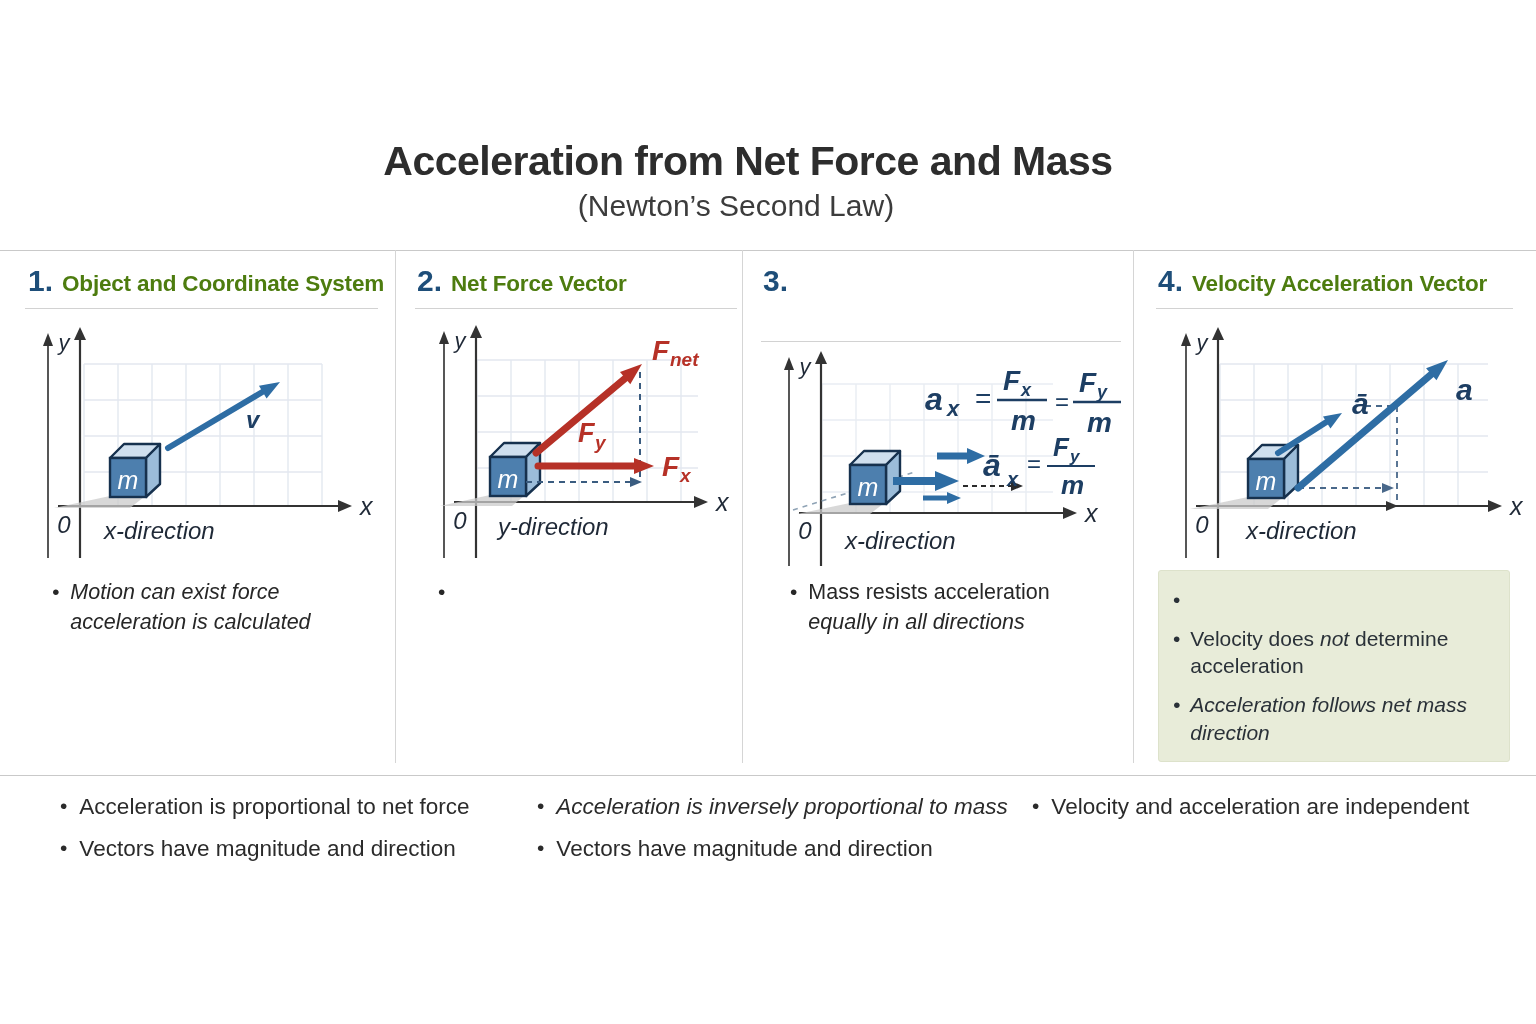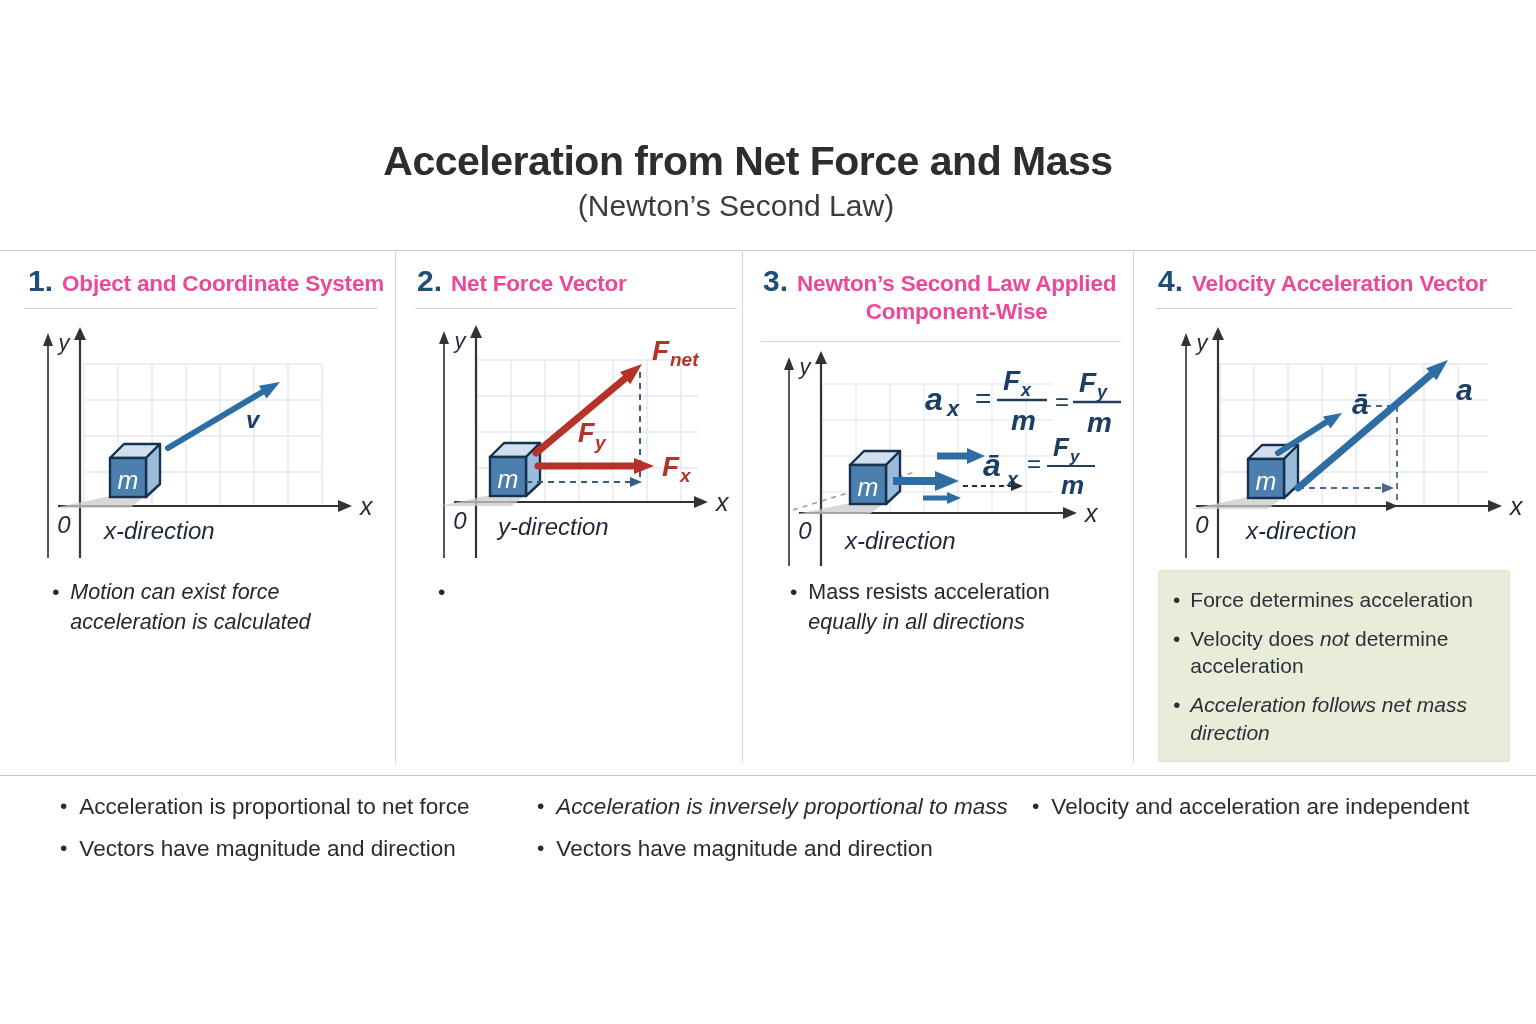--- a/index.html
+++ b/index.html
@@ -15,21 +15,21 @@
   .title-main { font-size:41px; font-weight:700; color:#2d2d2d; letter-spacing:-0.5px;padding-left:24px; }
   .title-sub  { font-size:30px; font-weight:400; color:#3c3c3c; margin-top:4px; }
 
   
   .hline { height:1px; background:#c9c9c9; left:0; width:1536px; }
   .vdiv  { width:1px; background:#d5d5d5; top:250px; height:513px; }
 
   
   .panel-header { display:flex; align-items:baseline; gap:9px; }
   .panel-num   { font-size:30px; font-weight:700; color:#1e4e79; }
-  .panel-title { font-size:22.5px; font-weight:700; color:#ec4899; letter-spacing:-0.2px; line-height:1.25;text-align:center; }
+  .panel-title { font-size:22.5px; font-weight:700; color:#4d7c0f; letter-spacing:-0.2px; line-height:1.25; }
   .underline { height:1px; background:#d2d2d2; }
 
   
   svg text { font-family:"Liberation Sans", sans-serif; }
   .axlbl { font-style:italic; fill:#1f2937; }
   .redlbl { font-style:italic; font-weight:700; fill:#b63127; }
   .navylbl { font-style:italic; font-weight:600; fill:#1d3e63; }
 
   
   .pb { display:flex; gap:11px; font-size:21.5px; color:#272727; line-height:1.4; }
@@ -148,24 +148,20 @@
     <text x="175" y="129" font-size="19" class="redlbl">y</text>
   </g>
 </svg>
 
 <div class="abs pb" style="left:438px; top:577px; width:300px;">
   <span class="dot">•</span>
 </div>
 
 <div class="abs panel-header" style="left:763px; top:264px;">
   <span class="panel-num">3.</span>
-  <span class="panel-title">
-    <span>Newton’s Second Law Applied</span><br>
-    <span>Component-Wise</span>
-  </span>
 </div>
 <div class="abs underline" style="left:761px; top:341px; width:360px;"></div>
 
 <svg class="abs" style="left:765px; top:348px;" width="368" height="224" viewBox="0 0 368 224">
   <path d="M57 36V165 M91 36V165 M125 36V165 M159 36V165 M193 36V165 M227 36V165 M261 36V165 M57 36H288 M57 72H288 M57 108H288 M57 144H288" stroke="#e9edf3" stroke-width="1.4" fill="none"></path>
   <line x1="24" y1="18" x2="24" y2="218" stroke="#444" stroke-width="1.8"></line>
   <polygon points="24,9 19,22 29,22" fill="#333"></polygon>
   <line x1="56" y1="12" x2="56" y2="218" stroke="#333" stroke-width="2.2"></line>
   <polygon points="56,3 50,16 62,16" fill="#333"></polygon>
   <text x="40" y="26" text-anchor="middle" font-size="22" class="axlbl">y</text>
@@ -266,21 +262,20 @@
   <g>
     <line x1="118" y1="133" x2="168" y2="101" stroke="#2e6da4" stroke-width="6" stroke-linecap="round"></line>
     <polygon points="0,0 -18,-7 -18,7" fill="#2e6da4" transform="translate(182,93) rotate(-32)"></polygon>
     <text x="192" y="94" font-size="30" class="navylbl">ā</text>
   </g>
 </svg>
 
 <div class="abs green-box">
   <div class="gb-item">
     <span class="dot">•</span>
-    <span>Force determines acceleration</span>
   </div>
   <div class="gb-item">
     <span class="dot">•</span>
     <span><span>Velocity does </span><span class="it">not</span><span> determine acceleration</span></span>
   </div>
   <div class="gb-item it">
     <span class="dot">•</span>
     <span>Acceleration follows net mass direction</span>
   </div>
 </div>

